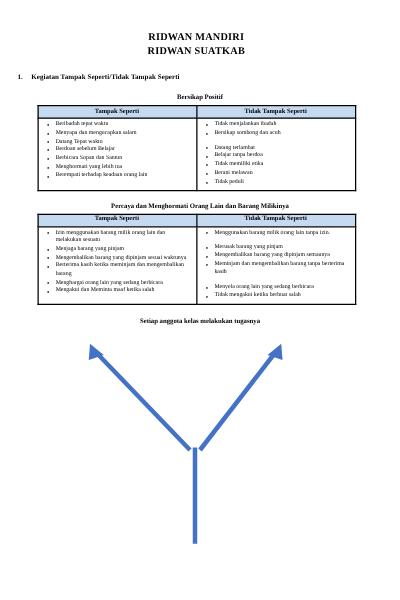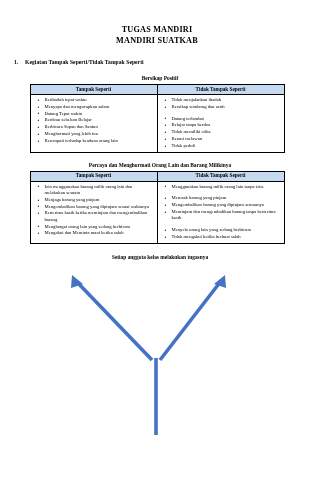--- a/index.html
+++ b/index.html
@@ -110,22 +110,22 @@
     left: 0;
     top: 0;
   }
 </style>
 </head>
 <body>
 
 <div class="page">
 
   <div class="title-block">
-    <div class="doc-title">TUGAS MANDIRI</div>
-    <div class="doc-title">MANDIRI SUATKAB</div>
+    <div class="doc-title">RIDWAN MANDIRI</div>
+    <div class="doc-title">RIDWAN SUATKAB</div>
   </div>
 
   <div class="section-heading">
     <span class="num">1.</span><span>Kegiatan Tampak Seperti/Tidak Tampak Seperti</span>
   </div>
 
   <div class="table-caption cap1">Bersikap Positif</div>
   <table class="grid">
     <thead>
       <tr>

